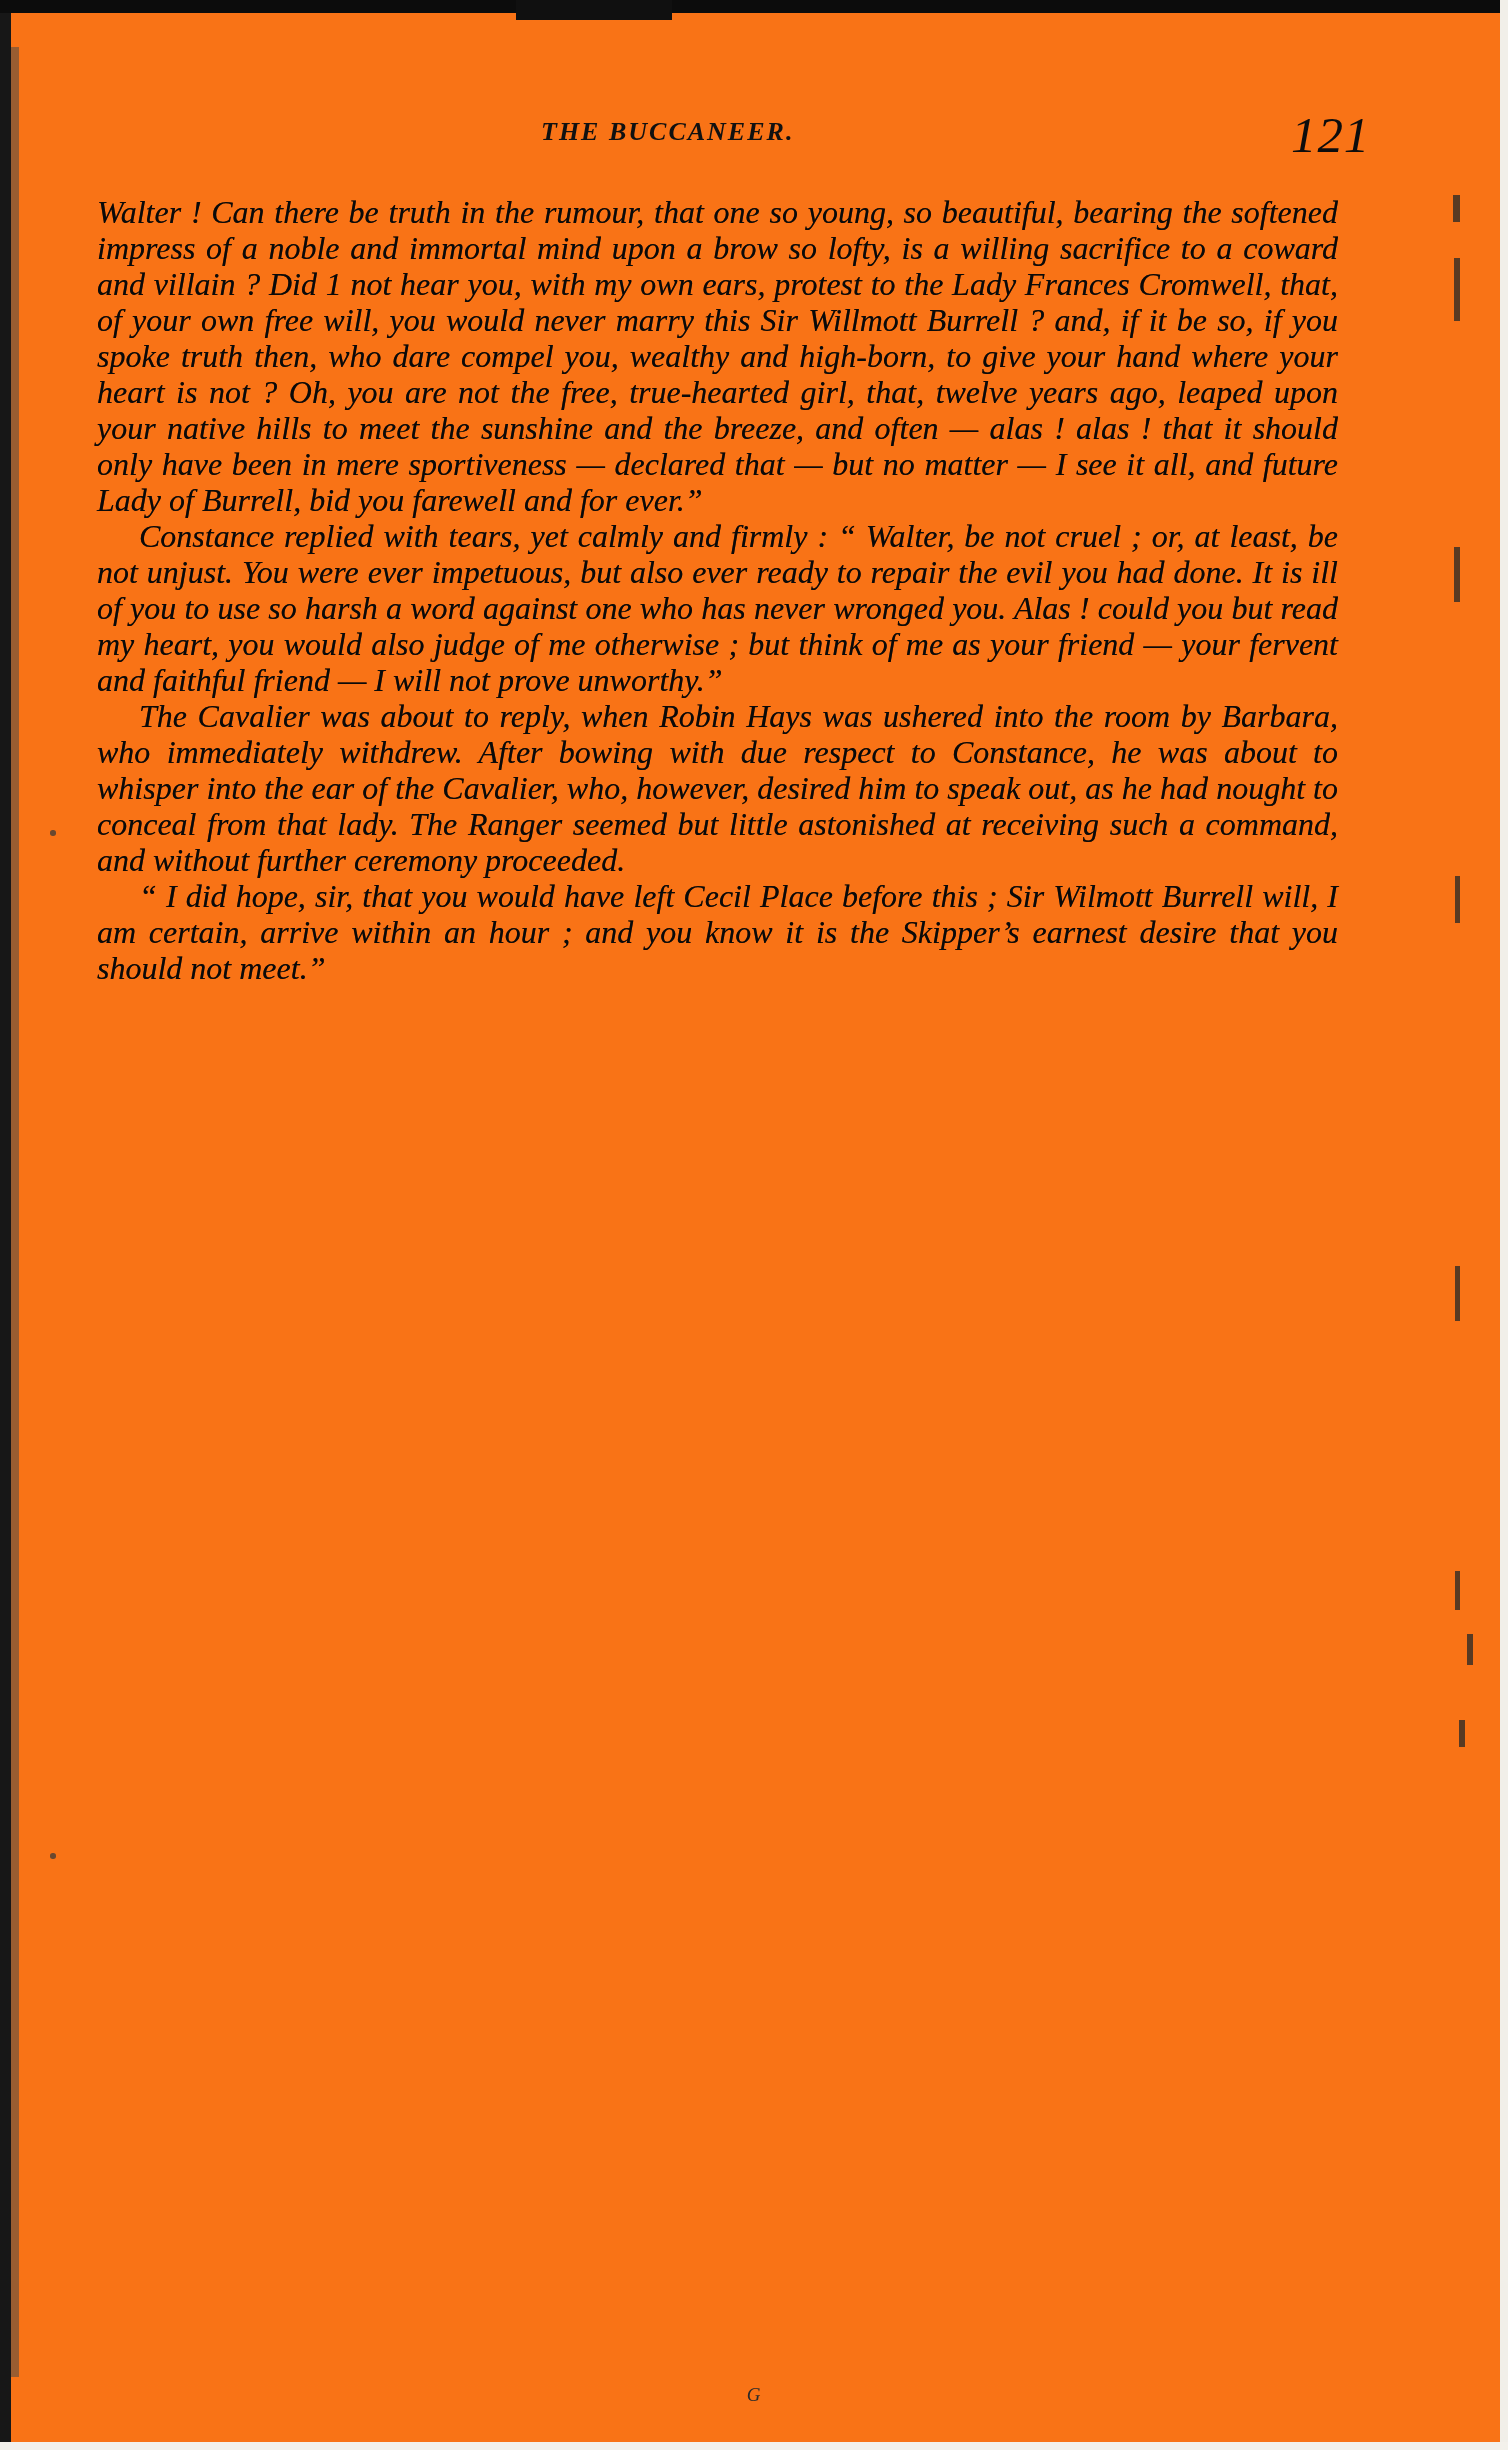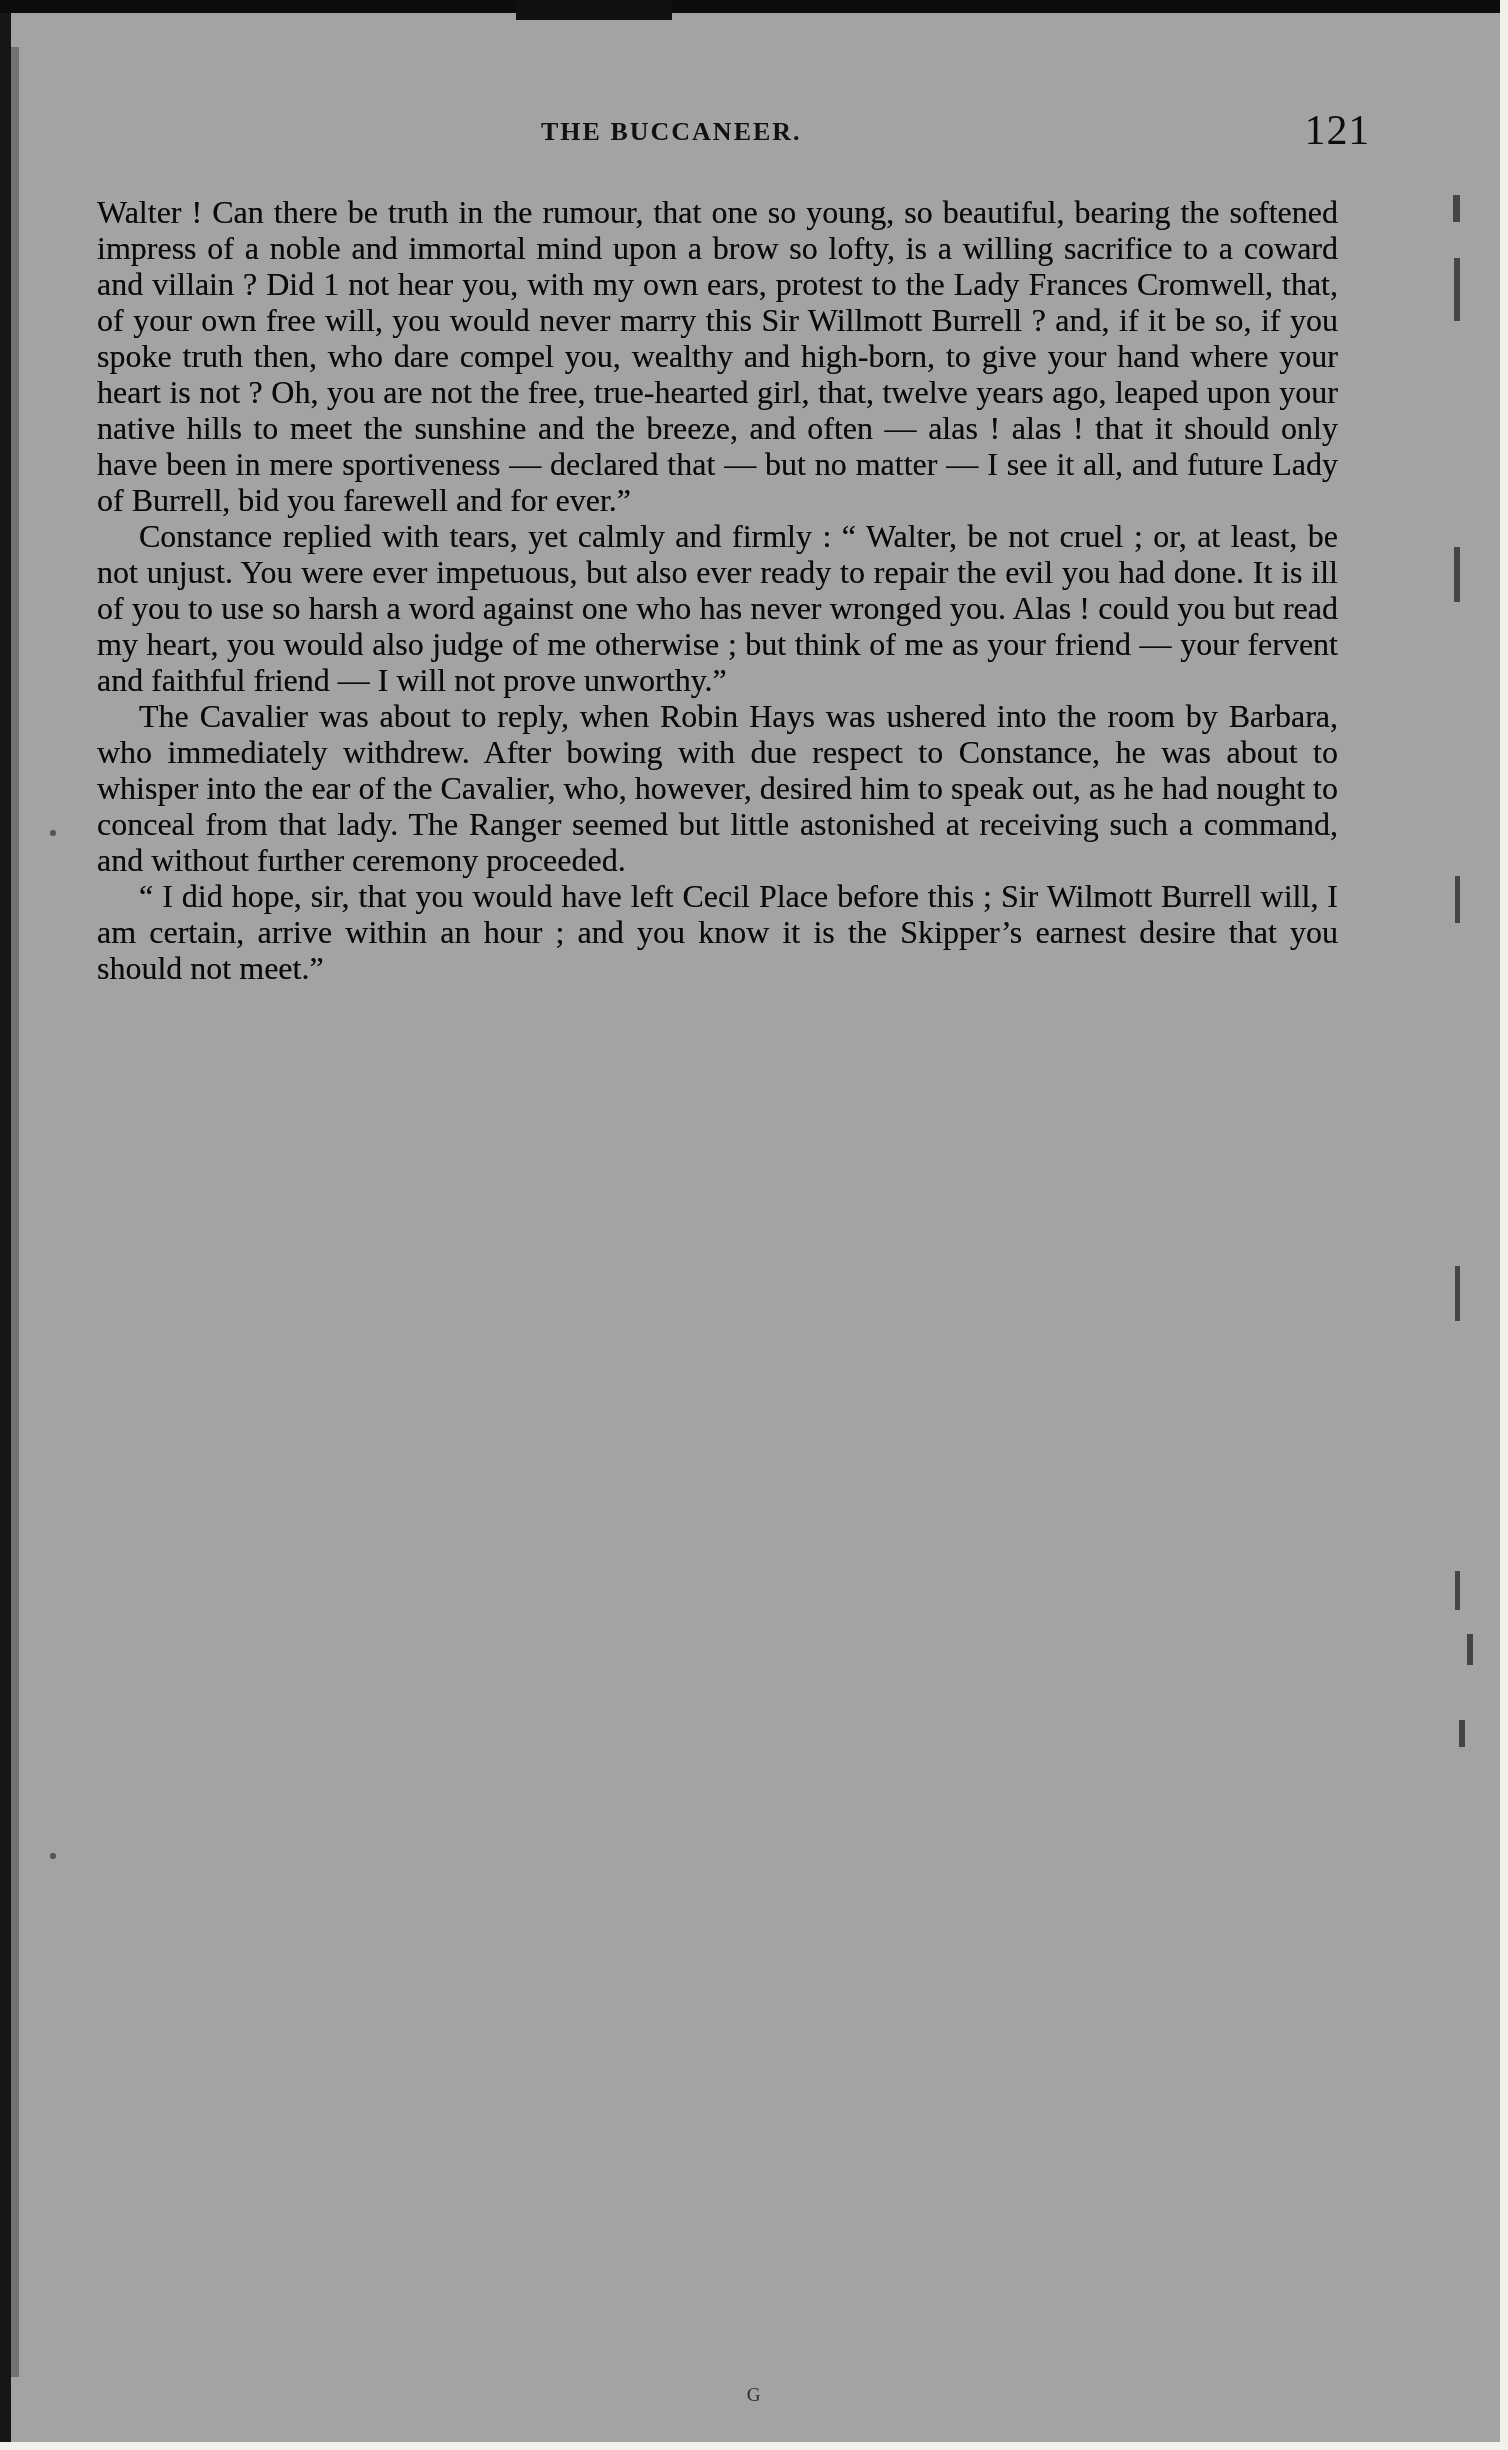--- a/index.html
+++ b/index.html
@@ -14,21 +14,22 @@
     position: relative;
     overflow: hidden;
   }
 
   
   .page-scan {
     position: absolute;
     top: 0; left: 0;
     width: 1508px;
     height: 2450px;
-    background: #a3a3a3;
+    background: #f97316;
+    font-style: italic;
   }
 
   
   .edge-top {
     position: absolute;
     top: 0; left: 0;
     width: 1508px;
     height: 12.5px;
     background: #0c0c0c;
   }
@@ -96,21 +97,21 @@
     font-size: 26px;
     letter-spacing: 2px;
     color: #111;
     font-weight: 700;
   }
   .folio {
     position: absolute;
     right: 138px;
     top: -11px;
     font-family: "Liberation Serif", serif;
-    font-size: 42px;
+    font-size: 51px;
     color: #0d0d0d;
     letter-spacing: 0.8px;
   }
 
   
   .body-col {
     position: absolute;
     top: 194px;
     left: 97px;
     width: 1241px;

